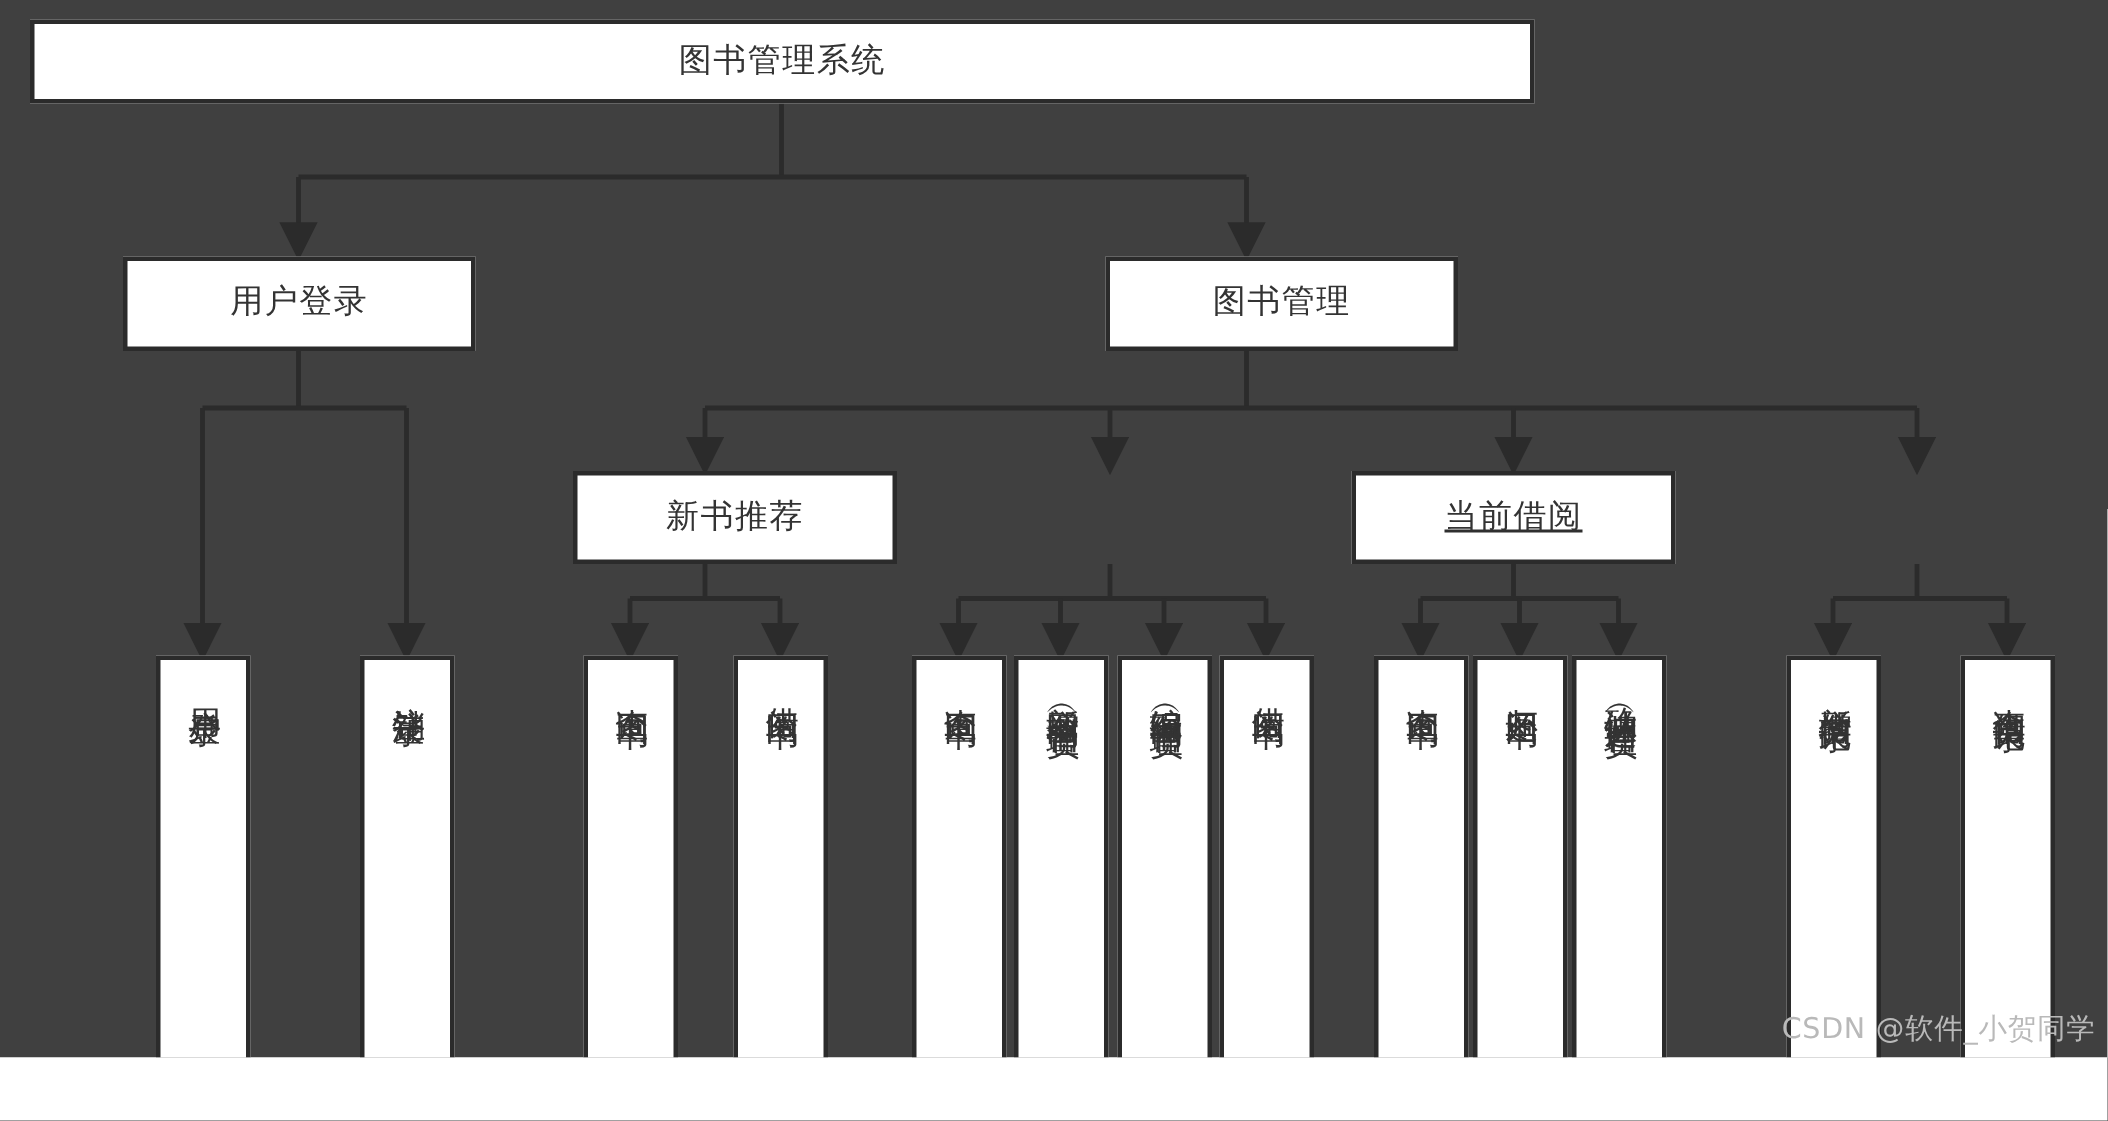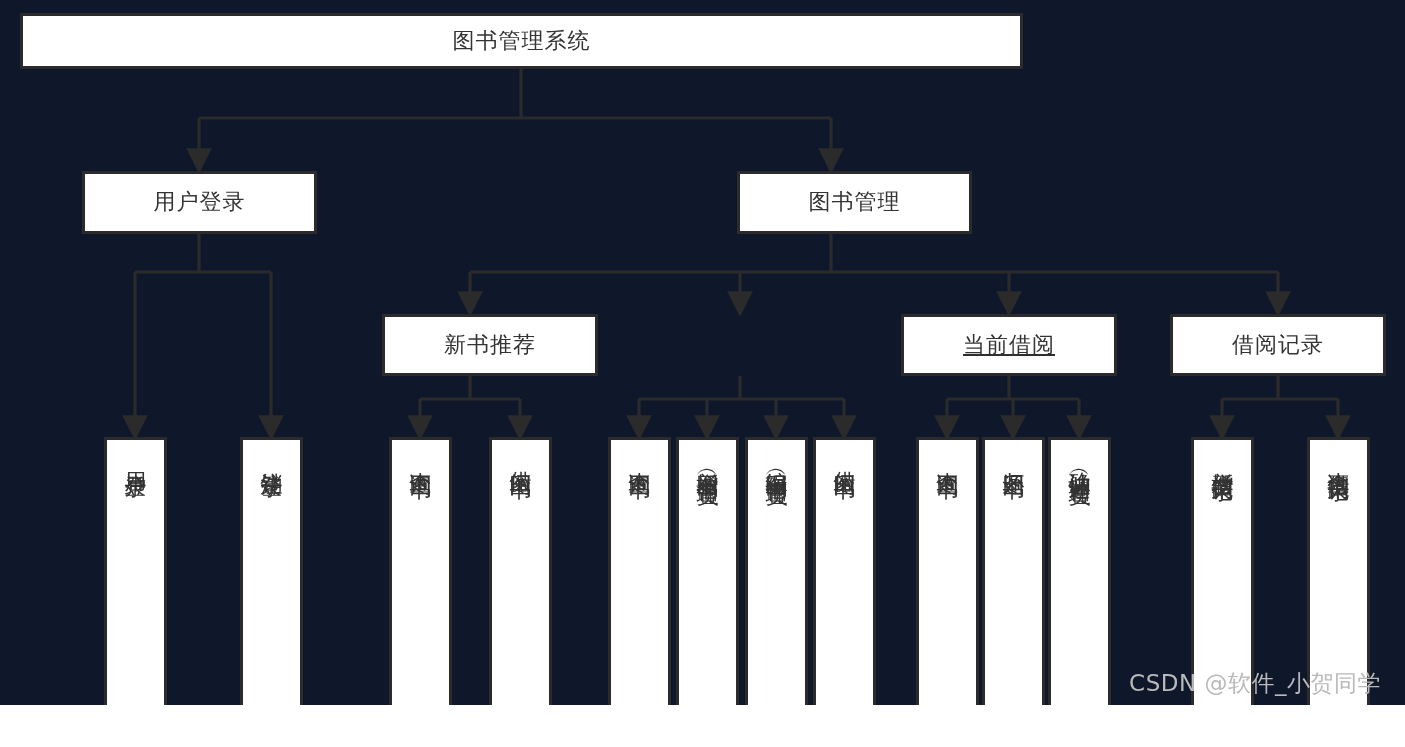--- a/index.html
+++ b/index.html
@@ -7,21 +7,21 @@
     padding: 0;
     background: #ffffff;
   }
   body {
     font-family: "DejaVu Sans", "Liberation Sans", sans-serif;
   }
   #canvas {
     position: relative;
     width: 1405px;
     height: 705px;
-    background: #0f172a;
+    background: #404040;
     overflow: hidden;
   }
   #diagram-svg {
     position: absolute;
     left: 0;
     top: 0;
     width: 1405px;
     height: 747px;
   }
   .node-layer {
@@ -59,23 +59,23 @@
   }
   .node.vertical .node-label {
     writing-mode: vertical-rl;
     text-orientation: upright;
     font-size: 22px;
     letter-spacing: 2px;
     line-height: 1.0;
   }
   .watermark {
     position: absolute;
-    right: 24px;
+    right: 8px;
     bottom: 6px;
-    font-size: 23px;
+    font-size: 19px;
     color: #b9b9b9;
     letter-spacing: 0.5px;
     white-space: nowrap;
     user-select: none;
   }
 </style>
 </head>
 <body>
 
 <div id="canvas">
@@ -142,23 +142,20 @@
     <div class="node horizontal" style="left:712px; top:171px; width:235px; height:63px;margin-left:25px;">
       <span class="node-label">图书管理</span>
     </div>
 
     <div class="node horizontal" style="left:362px; top:314px; width:216px; height:62px;margin-left:20px;">
       <span class="node-label">新书推荐</span>
     </div>
     <div class="node horizontal" style="left:901px; top:314px; width:216px; height:62px;text-decoration:underline;">
       <span class="node-label">当前借阅</span>
     </div>
-    <div class="node horizontal" style="left:1170px; top:314px; width:216px; height:62px;">
-      <span class="node-label">借阅记录</span>
-    </div>
 
     <div class="node vertical" style="left:104px; top:437px; width:63px; height:298px;">
       <span class="node-label">用户登录</span>
     </div>
     <div class="node vertical" style="left:240px; top:437px; width:63px; height:298px;">
       <span class="node-label">注销登录</span>
     </div>
 
     <div class="node vertical" style="left:389px; top:437px; width:63px; height:298px;">
       <span class="node-label">查询图书</span>

